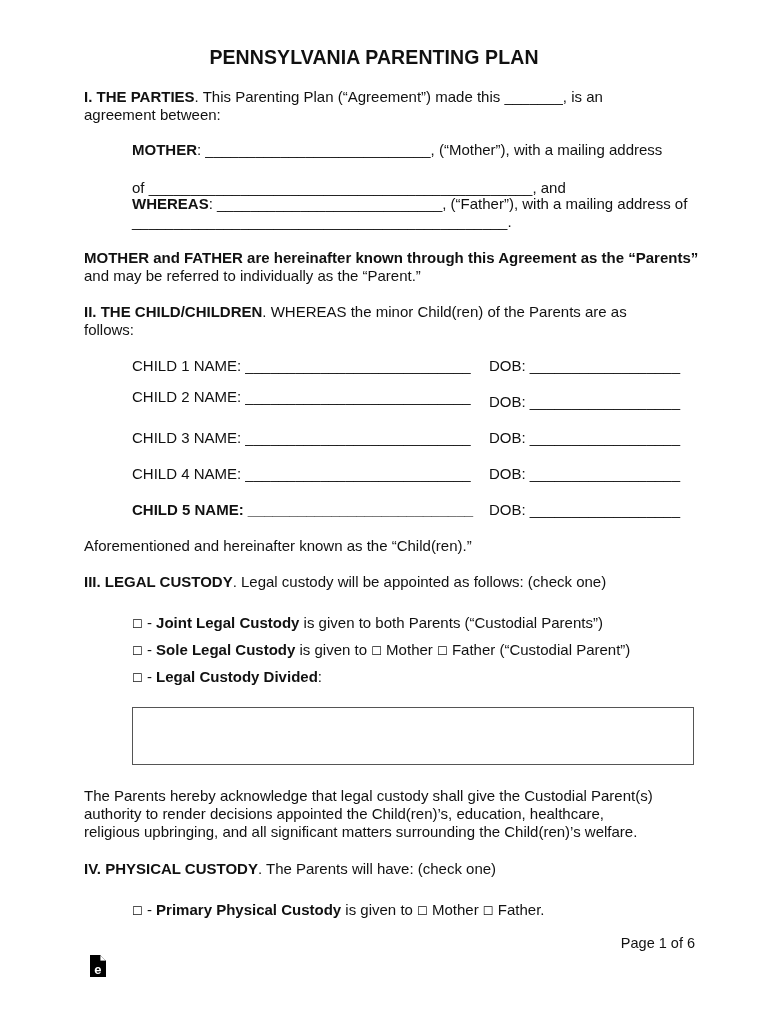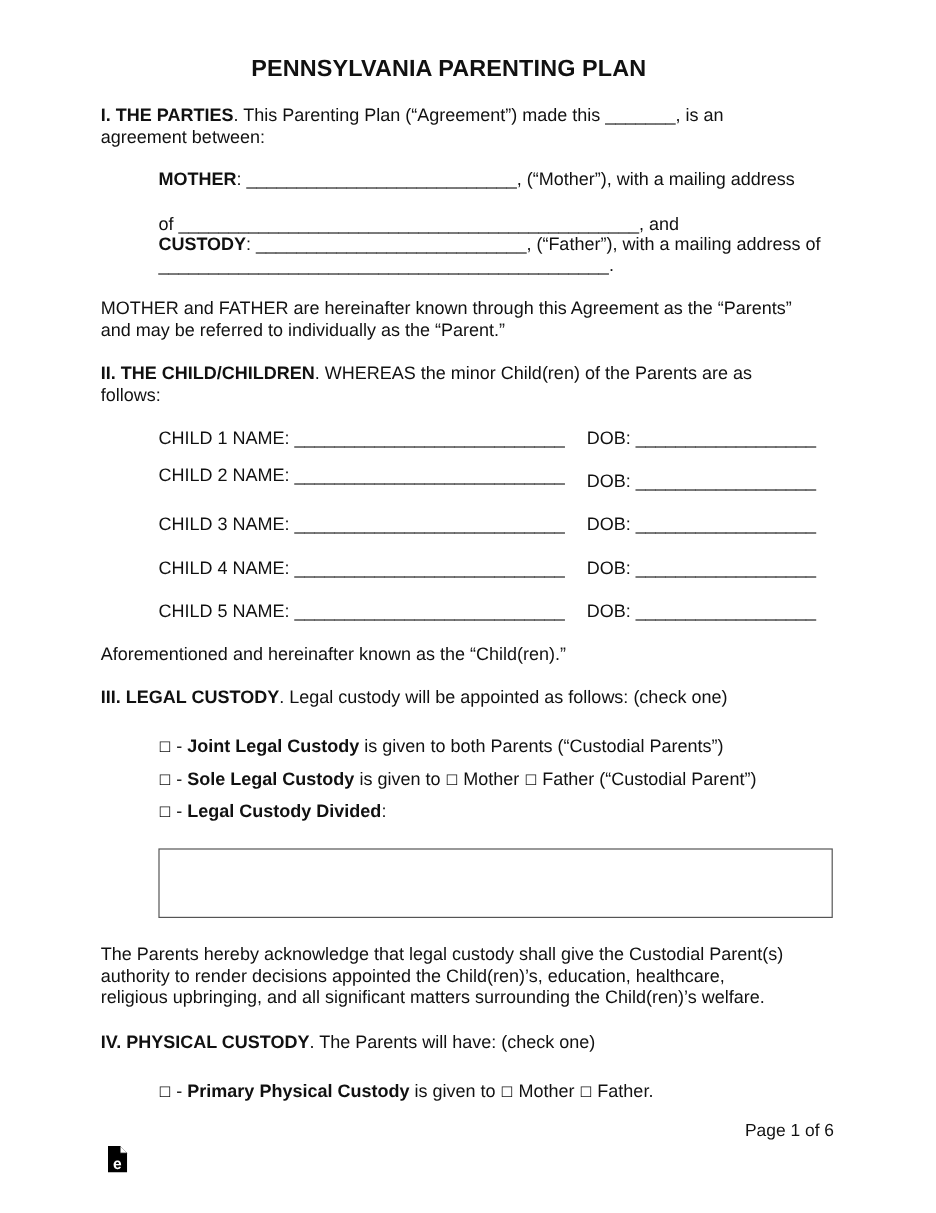--- a/index.html
+++ b/index.html
@@ -18,38 +18,38 @@
 <body>
 
 <div class="abs title">PENNSYLVANIA PARENTING PLAN</div>
 
 <div class="abs p" style="left:84px; top:88px;"><b>I. THE PARTIES</b><span>. This Parenting Plan (“Agreement”) made this _______, is an</span></div>
 <div class="abs p" style="left:84px; top:106px;">agreement between:</div>
 
 <div class="abs p" style="left:132px; top:141px;"><b>MOTHER</b><span>: ___________________________, (“Mother”), with a mailing address</span></div>
 <div class="abs p" style="left:132px; top:159px;margin-top:20px;">of ______________________________________________, and</div>
 
-<div class="abs p" style="left:132px; top:195px;"><b>CUSTODY</b><span>: ___________________________, (“Father”), with a mailing address of</span></div>
+<div class="abs p" style="left:132px; top:195px;"><b>WHEREAS</b><span>: ___________________________, (“Father”), with a mailing address of</span></div>
 <div class="abs p" style="left:132px; top:213px;">_____________________________________________.</div>
 
-<div class="abs p" style="left:84px; top:249px;">MOTHER and FATHER are hereinafter known through this Agreement as the “Parents”</div>
+<div class="abs p" style="left:84px; top:249px;font-weight:bold;">MOTHER and FATHER are hereinafter known through this Agreement as the “Parents”</div>
 <div class="abs p" style="left:84px; top:267px;">and may be referred to individually as the “Parent.”</div>
 
 <div class="abs p" style="left:84px; top:303px;"><b>II. THE CHILD/CHILDREN</b><span>. WHEREAS the minor Child(ren) of the Parents are as</span></div>
 <div class="abs p" style="left:84px; top:321px;">follows:</div>
 
 <div class="abs p" style="left:132px; top:357px;">CHILD 1 NAME: ___________________________</div>
 <div class="abs p" style="left:489px; top:357px;">DOB: __________________</div>
 <div class="abs p" style="left:132px; top:388px;">CHILD 2 NAME: ___________________________</div>
 <div class="abs p" style="left:489px; top:393px;">DOB: __________________</div>
 <div class="abs p" style="left:132px; top:429px;">CHILD 3 NAME: ___________________________</div>
 <div class="abs p" style="left:489px; top:429px;">DOB: __________________</div>
 <div class="abs p" style="left:132px; top:465px;">CHILD 4 NAME: ___________________________</div>
 <div class="abs p" style="left:489px; top:465px;">DOB: __________________</div>
-<div class="abs p" style="left:132px; top:501px;">CHILD 5 NAME: ___________________________</div>
+<div class="abs p" style="left:132px; top:501px;font-weight:bold;">CHILD 5 NAME: ___________________________</div>
 <div class="abs p" style="left:489px; top:501px;">DOB: __________________</div>
 
 <div class="abs p" style="left:84px; top:537px;">Aforementioned and hereinafter known as the “Child(ren).”</div>
 
 <div class="abs p" style="left:84px; top:573px;"><b>III. LEGAL CUSTODY</b><span>. Legal custody will be appointed as follows: (check one)</span></div>
 
 <div class="abs p" style="left:132px; top:614px;"><span class="chk">☐</span><span> - </span><b>Joint Legal Custody</b><span> is given to both Parents (“Custodial Parents”)</span></div>
 
 <div class="abs p" style="left:132px; top:641px;"><span class="chk">☐</span><span> - </span><b>Sole Legal Custody</b><span> is given to </span><span class="chk">☐</span><span> Mother </span><span class="chk">☐</span><span> Father (“Custodial Parent”)</span></div>
 

